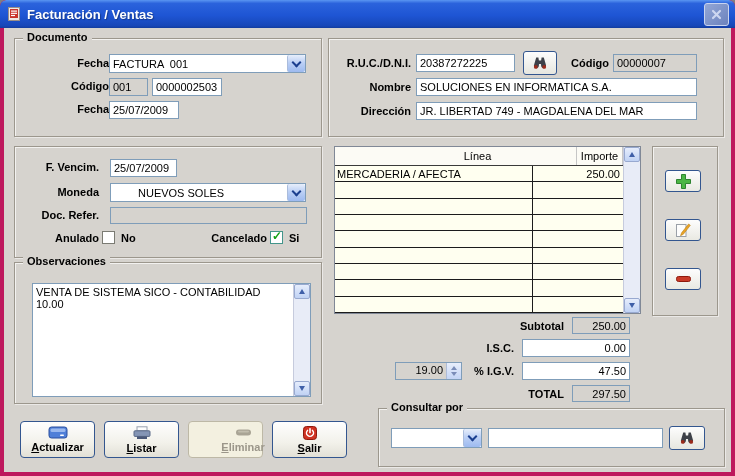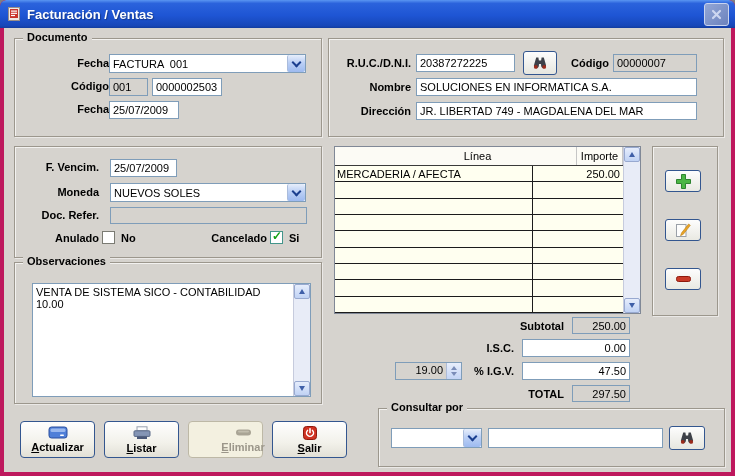--- a/index.html
+++ b/index.html
@@ -116,21 +116,21 @@
     <span class="lbl" style="left:4px;top:42px;width:78px;">Nombre</span>
     <input class="tbox" style="left: 87px; top: 39px; width: 281px; height: 18px;" readonly="" value="SOLUCIONES EN INFORMATICA S.A.">
     <span class="lbl" style="left:4px;top:66px;width:78px;">Dirección</span>
     <input class="tbox" style="left: 87px; top: 63px; width: 281px; height: 18px;" readonly="" value="JR. LIBERTAD 749 - MAGDALENA DEL MAR">
   </div>
 
   <div class="grp" style="left:14px;top:146px;width:306px;height:110px;">
     <span class="lbl" style="left:6px;top:14px;width:78px;">F. Vencim.</span>
     <input class="tbox" style="left: 95px; top: 12px; width: 67px; height: 18px;" readonly="" value="25/07/2009">
     <span class="lbl" style="left:6px;top:39px;width:78px;">Moneda</span>
-    <div class="combo" style="left:95px;top:36px;width:196px;height:19px;">
+    <div class="combo" style="left:95px;top:36px;width:196px;height:19px;padding-left:24px;">
       <span class="cval">NUEVOS SOLES</span>
       <span class="cbtn">
           <i class="chev"></i>
         </span>
     </div>
     <span class="lbl" style="left:6px;top:62px;width:78px;">Doc. Refer.</span>
     <input class="tbox gray" style="left: 95px; top: 60px; width: 197px; height: 17px;" readonly="" value="">
     <span class="lbl" style="left:6px;top:85px;width:78px;">Anulado</span>
     <span class="cb" style="left:87px;top:84px;"></span>
     <span class="opt" style="left:106px;top:85px;">No</span>

